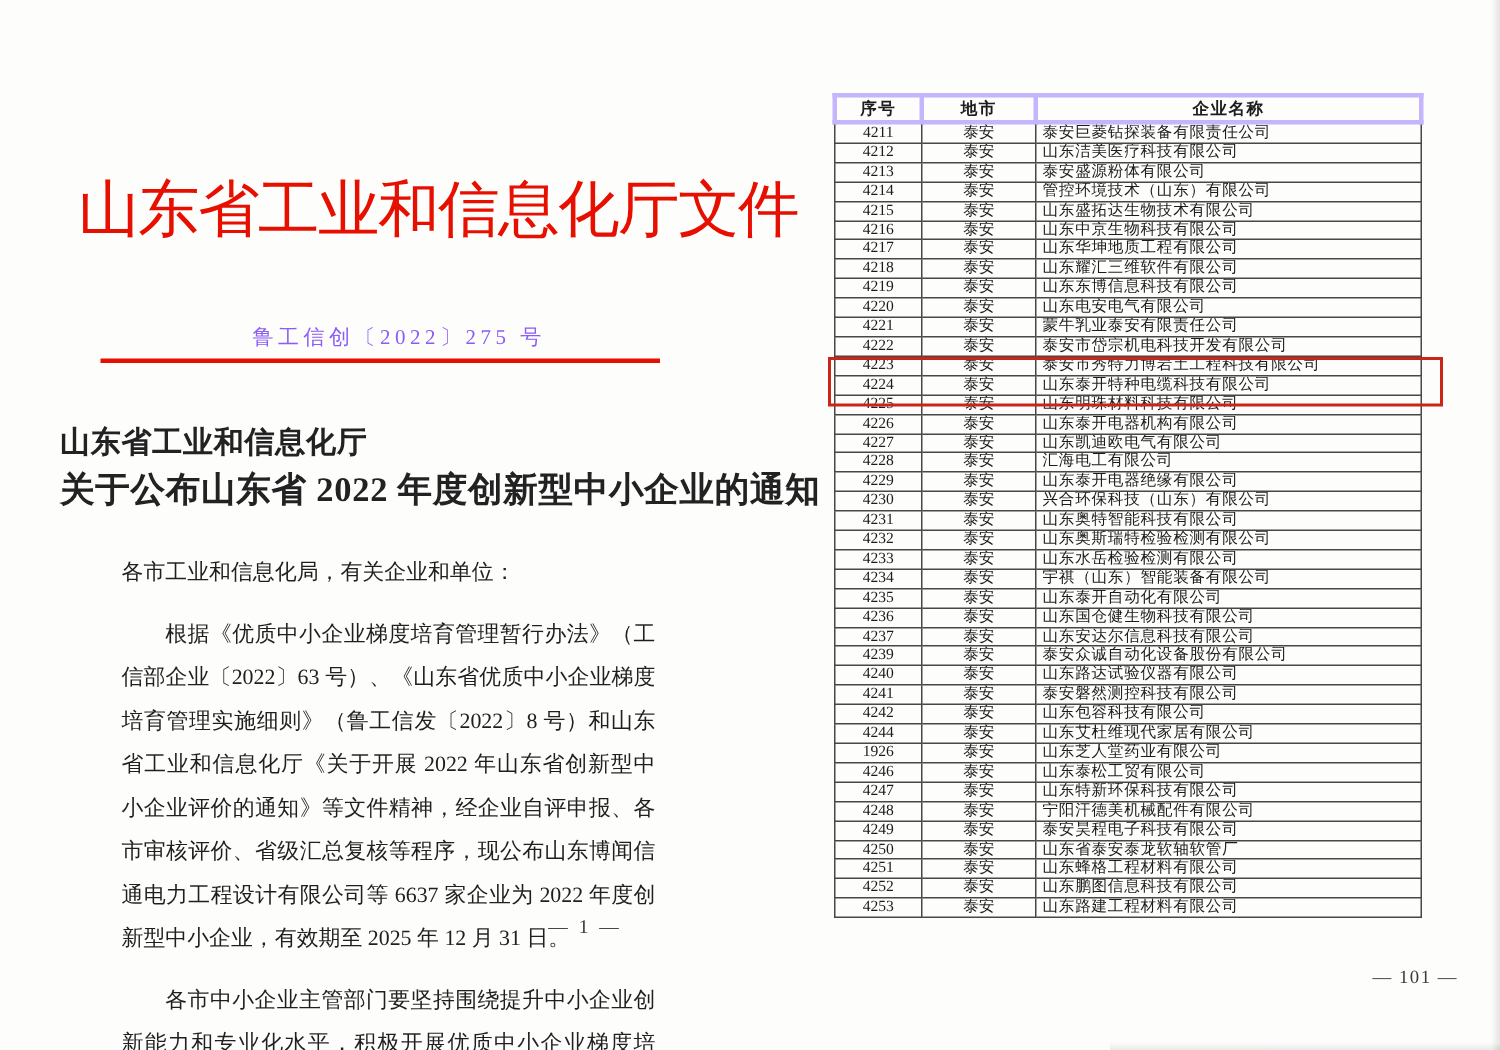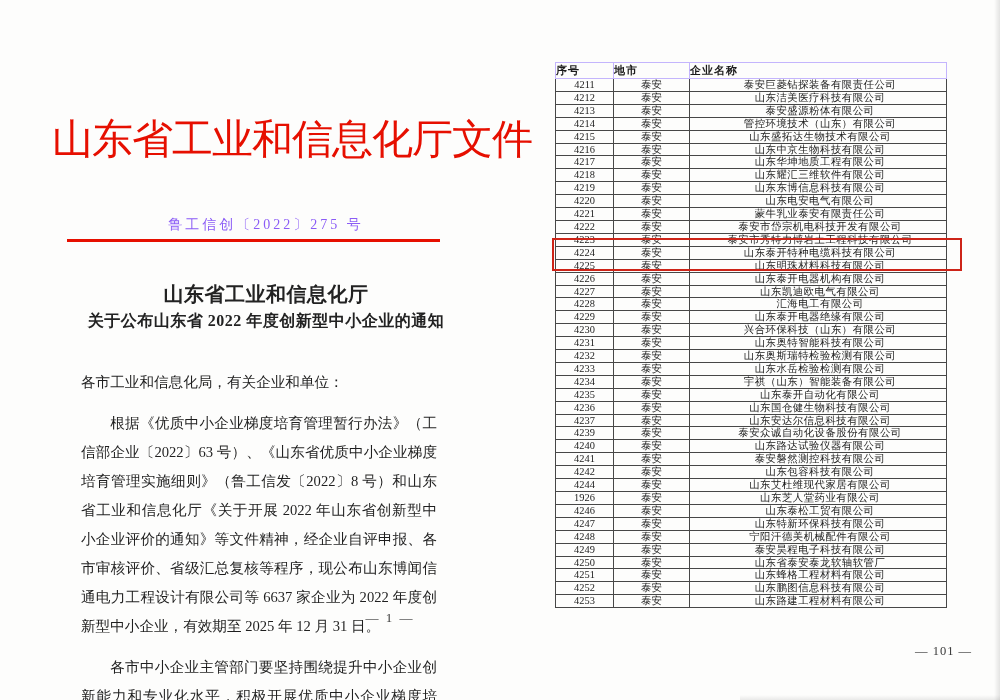--- a/index.html
+++ b/index.html
@@ -25,25 +25,25 @@
     letter-spacing:-1px;line-height:72px;white-space:nowrap;
   }
   .doc-number{
     position:absolute;left:52px;top:216px;width:428px;
     text-align:center;font-size:14px;letter-spacing:3px;
   }
   .red-divider{
     position:absolute;left:67px;top:239px;width:373px;height:3px;
   }
   .notice-title{
-    position:absolute;left:40px;width:452px;text-align:center;
+    position:absolute;left:40px;width:452px;
     font-weight:700;font-size:20px;letter-spacing:0.5px;white-space:nowrap;
   }
   .notice-title.l1{top:281px;}
-  .notice-title.l2{top:311px;font-size:16px;}
+  .notice-title.l2{top:311px;font-size:23px;}
   .letter-body{
     position:absolute;left:69px;top:356px;width:380px;
     font-size:14.6px;line-height:29px;text-align:justify;
     color:#1f1f1f;
   }
   .letter-body p{margin:12px;}
   .letter-body p.indent{text-indent:2em;}
   .page-num-left{
     position:absolute;left:340px;top:610px;width:100px;
     text-align:center;font-size:13px;color:#3a3a3a;letter-spacing:2px;
@@ -52,30 +52,30 @@
   
   .company-table{
     position:absolute;left:555px;top:62px;width:391px;
     border-collapse:collapse;table-layout:fixed;
     font-size:10.2px;color:#1c1c1c;
   }
   .company-table col.c1{width:58px;}
   .company-table col.c2{width:76px;}
   .company-table col.c3{width:257px;}
   .company-table th{
-    border:1px solid #c4b5fd;height:15px;
-    font-size:11px;font-weight:700;text-align:left;padding:0;
+    border:3px solid #c4b5fd;height:15px;
+    font-size:11px;font-weight:700;text-align:center;padding:0;
     letter-spacing:1px;
   }
   .company-table td{
     border:1px solid #474747;height:11.9px;line-height:11.9px;
     padding:0;text-align:center;white-space:nowrap;overflow:hidden;
     font-size:10.4px;
   }
-  .company-table td.company-cell{text-align:center;padding-left:4px;letter-spacing:0.5px;}
+  .company-table td.company-cell{text-align:left;padding-left:4px;letter-spacing:0.5px;}
   .company-table{border:1.5px solid #333;}
   .highlight-box{
     position:absolute;left:552px;top:238px;width:406px;height:29px;
     border:2px solid #cd2418;pointer-events:none;
   }
   .page-num-right{
     position:absolute;left:872px;top:644px;width:100px;
     text-align:right;font-size:12.5px;color:#3a3a3a;letter-spacing:1px;
   }
 </style>

